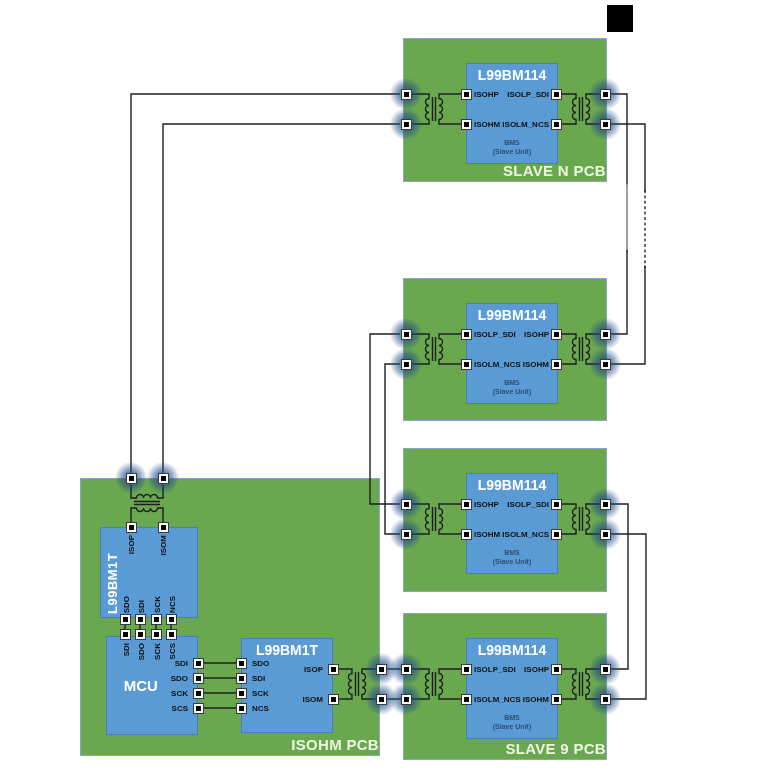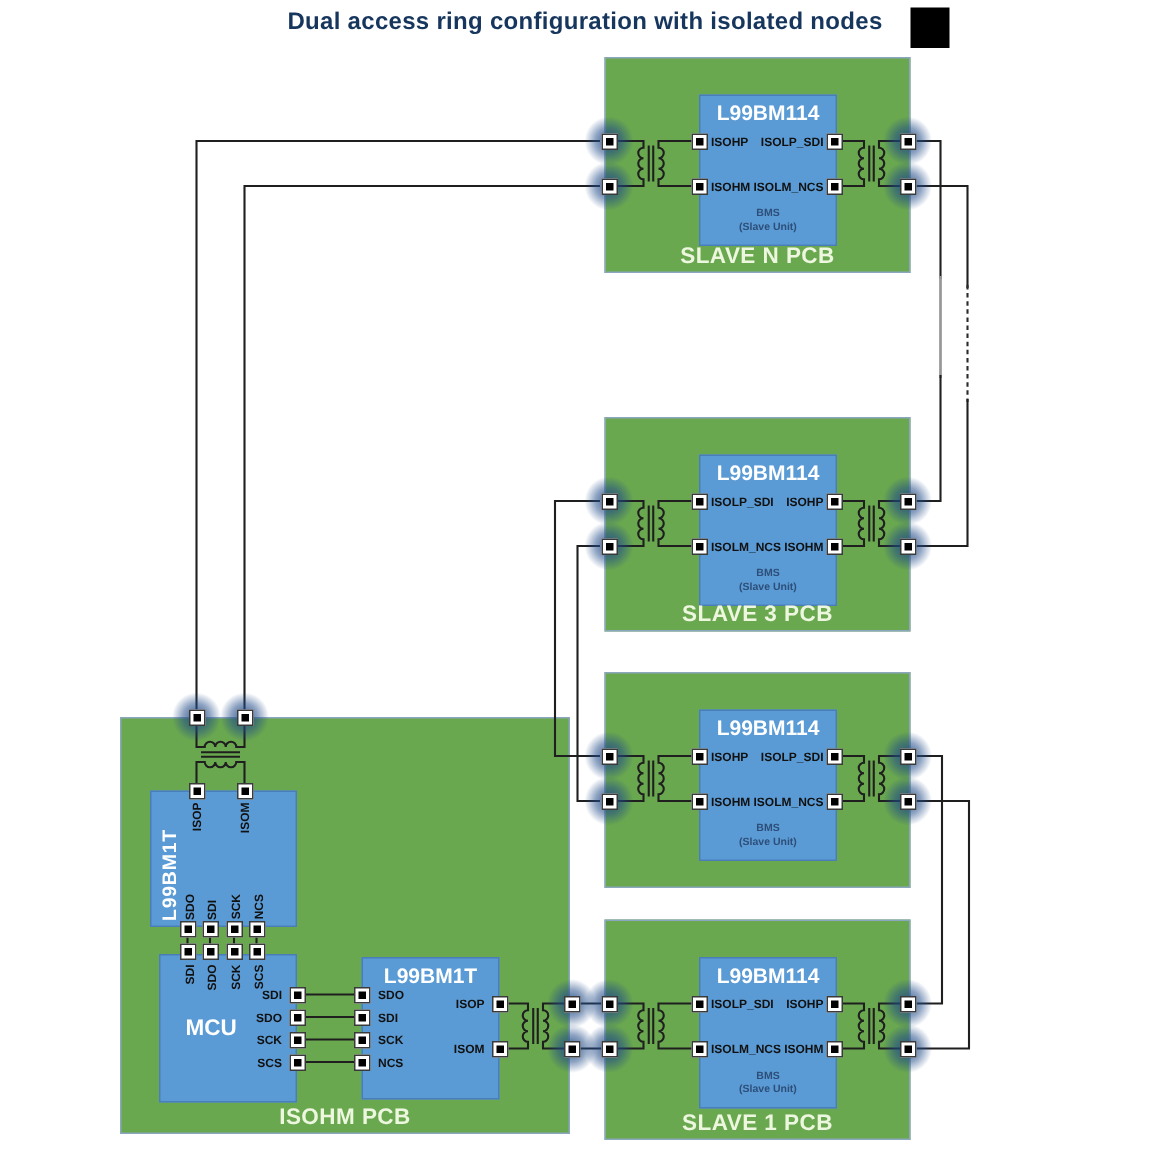--- a/index.html
+++ b/index.html
@@ -5,21 +5,21 @@
   html,body{margin:0;padding:0;background:#fff;}
   #stage{position:relative;width:780px;height:768px;background:#fff;overflow:hidden;
          font-family:"Liberation Sans",sans-serif;}
   .title{position:absolute;left:0;top:6px;width:780px;text-align:center;
          font-size:16px;font-weight:bold;color:#17365d;letter-spacing:.2px;}
   .black-marker{position:absolute;left:607px;top:5px;width:26px;height:27px;background:#000;}
   .board{position:absolute;background:#6aa84f;border:1.5px solid #8ba6bf;box-sizing:border-box;}
   .chip{position:absolute;background:#5b9bd5;border:1px solid #4a7ebb;box-sizing:border-box;}
   .chip-title{position:absolute;left:0;top:3px;width:100%;text-align:center;
               color:#fff;font-size:14px;font-weight:600;}
-  .board-label{position:absolute;left:0;bottom:2px;width:100%;text-align:center;
+  .board-label{position:absolute;left:0;bottom:2px;width:100%;text-align:right;
                color:#edf6df;font-size:15px;font-weight:600;letter-spacing:.3px;}
   .pin-label{position:absolute;font-size:8px;font-weight:bold;color:#111;white-space:nowrap;line-height:10px;}
   .pin-label.r{text-align:right;}
   .bms{position:absolute;left:0;bottom:7px;width:100%;text-align:center;
        color:#2d4e78;font-size:7px;font-weight:bold;line-height:9px;}
   .vtext{position:absolute;writing-mode:vertical-rl;transform:rotate(180deg);
          font-size:8px;font-weight:bold;color:#111;white-space:nowrap;line-height:11px;}
   .vtitle{position:absolute;writing-mode:vertical-rl;transform:rotate(180deg);
           color:#fff;font-size:13px;font-weight:600;letter-spacing:.5px;}
   .mcu-label{position:absolute;left:0;top:40px;width:75%;text-align:center;
@@ -32,21 +32,20 @@
   #wires{position:absolute;left:0;top:0;z-index:4;}
   .w{fill:none;stroke:#1f1f1f;stroke-width:1.4;}
   .wfade{fill:none;stroke:#969696;stroke-width:1.8;}
   .wdash{fill:none;stroke:#2b2b2b;stroke-width:1.4;stroke-dasharray:3 2.4;}
 </style>
 </head>
 <body>
 
 <div id="stage">
 
-  <div class="title">Dual access ring configuration with isolated nodes</div>
   <div class="black-marker"></div>
 
   <div class="board" style="left:403px;top:38px;width:204px;height:144px">
     <div class="chip" style="left:62px;top:24px;width:92px;height:101px">
       <div class="chip-title">L99BM114</div>
       <div class="bms">
         <span>BMS</span><br>
         <span>(Slave Unit)</span>
       </div>
     </div>
@@ -62,21 +61,20 @@
       <div class="chip-title">L99BM114</div>
       <div class="bms">
         <span>BMS</span><br>
         <span>(Slave Unit)</span>
       </div>
     </div>
     <span class="pin-label" style="left:70px;top:51px">ISOLP_SDI</span>
     <span class="pin-label" style="left:70px;top:81px">ISOLM_NCS</span>
     <span class="pin-label r" style="right:57px;top:51px">ISOHP</span>
     <span class="pin-label r" style="right:57px;top:81px">ISOHM</span>
-    <div class="board-label">SLAVE 3 PCB</div>
   </div>
 
   <div class="board" style="left:403px;top:448px;width:204px;height:144px">
     <div class="chip" style="left:62px;top:24px;width:92px;height:101px">
       <div class="chip-title">L99BM114</div>
       <div class="bms">
         <span>BMS</span><br>
         <span>(Slave Unit)</span>
       </div>
     </div>
@@ -91,21 +89,21 @@
       <div class="chip-title">L99BM114</div>
       <div class="bms">
         <span>BMS</span><br>
         <span>(Slave Unit)</span>
       </div>
     </div>
     <span class="pin-label" style="left:70px;top:51px">ISOLP_SDI</span>
     <span class="pin-label" style="left:70px;top:81px">ISOLM_NCS</span>
     <span class="pin-label r" style="right:57px;top:51px">ISOHP</span>
     <span class="pin-label r" style="right:57px;top:81px">ISOHM</span>
-    <div class="board-label">SLAVE 1 PCB</div>
+    <div class="board-label">SLAVE 9 PCB</div>
   </div>
 
   <div class="board" style="left:80px;top:478px;width:300px;height:278px">
     <div class="board-label">ISOHM PCB</div>
   </div>
 
   <div class="chip" style="left:100px;top:527px;width:98px;height:91px">
     <div class="vtitle" style="left:4px;top:6px;height:80px">L99BM1T</div>
     <span class="vtext" style="left:25px;top:7px">ISOP</span>
     <span class="vtext" style="left:57px;top:7px">ISOM</span>

